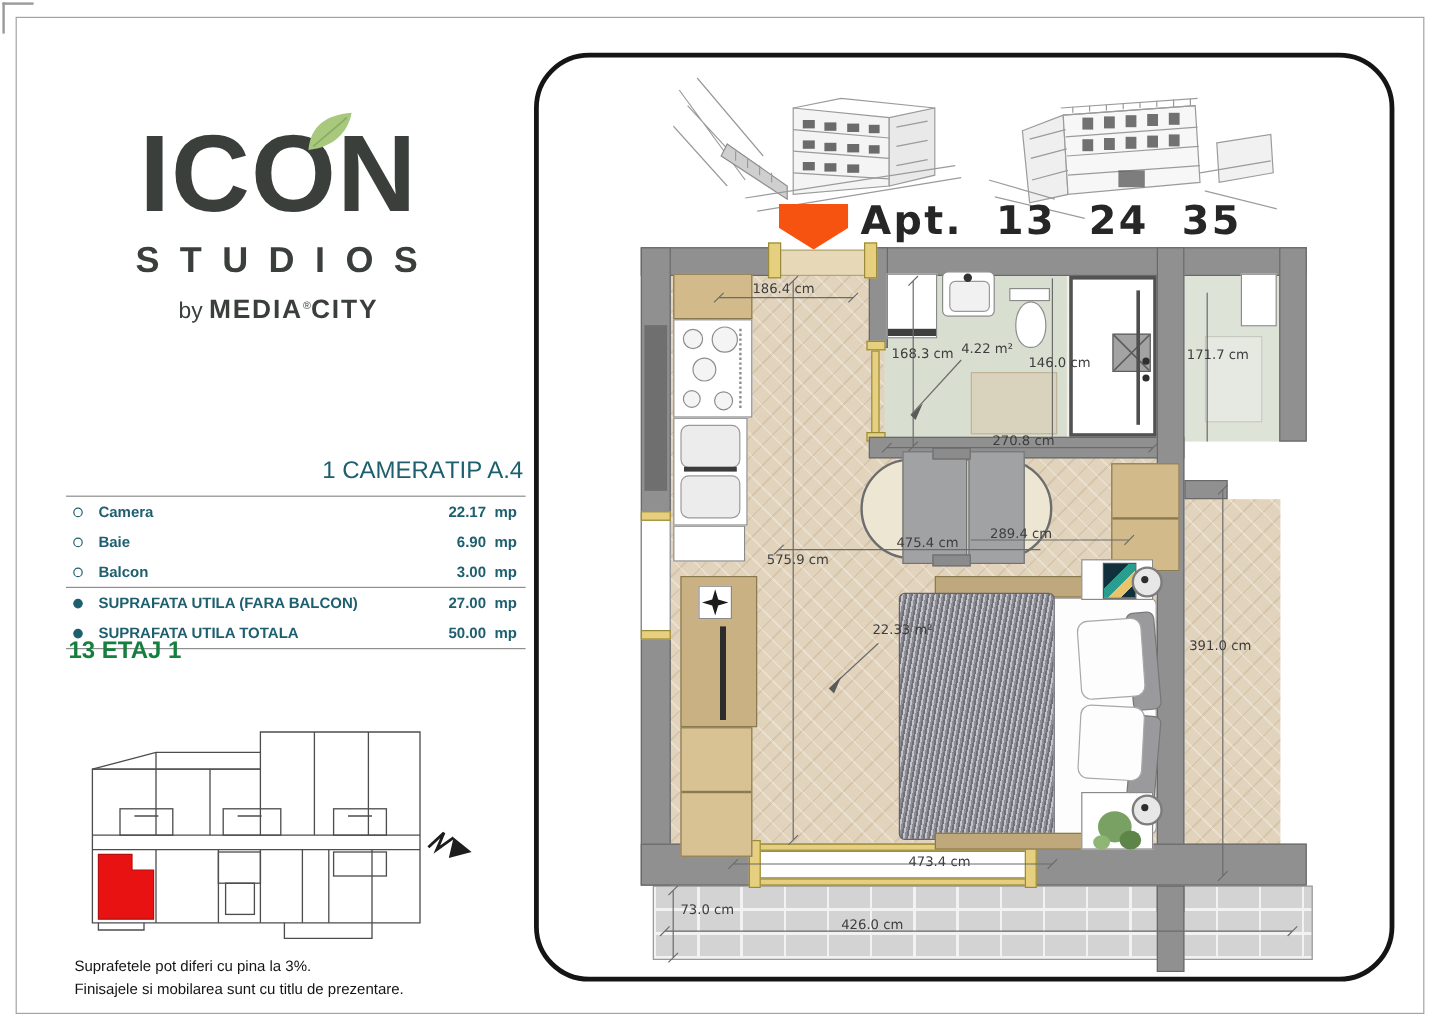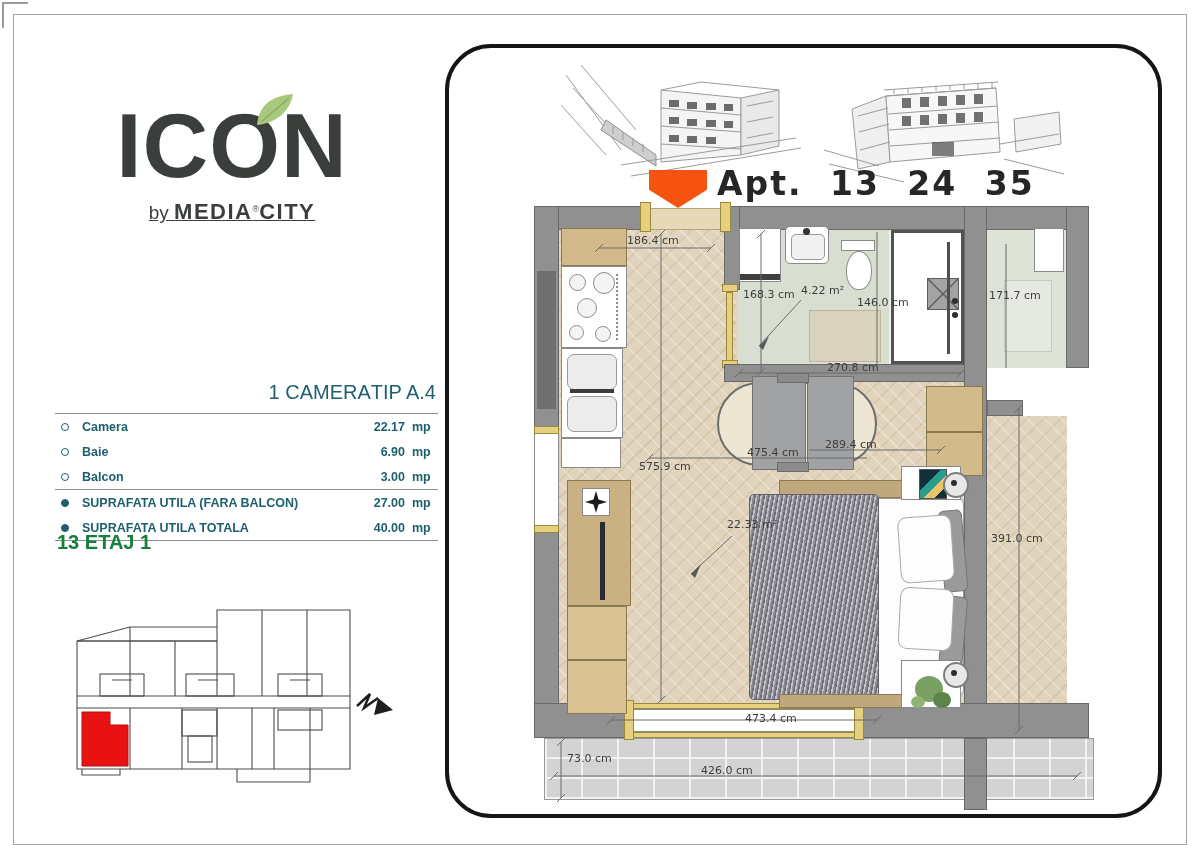--- a/index.html
+++ b/index.html
@@ -9,21 +9,21 @@
         border:1.5px solid #a3a3a3;pointer-events:none;}
   .corner-tick{position:absolute;left:2px;top:2px;width:24px;height:24px;
         border-top:2px solid #9a9a9a;border-left:2px solid #9a9a9a;}
 
   
   .logo{position:absolute;left:88px;top:103px;width:288px;text-align:center;color:#3b3f3c;}
   .logo-name{font-size:91px;line-height:.95;font-weight:700;letter-spacing:1px;}
   .logo-o{position:relative;display:inline-block;}
   .leaf{position:absolute;right:-14px;top:-10px;width:40px;height:34px;}
   .logo-studios{font-size:30px;font-weight:600;letter-spacing:17px;margin-top:12px;padding-left:14px;}
-  .logo-by{margin-top:10px;font-size:19px;text-decoration:underline;}
+  .logo-by{margin-top:10px;font-size:19px;}
   .logo-brand{font-weight:700;font-size:22px;letter-spacing:1.5px;}
   .logo-reg{font-size:9px;vertical-align:super;}
 
   .spec{position:absolute;left:55px;top:381px;width:383px;color:#1d5f6e;}
   .spec-head{display:flex;justify-content:flex-end;font-size:20px;font-weight:400;
         padding:0 2px 9px 4px;}
   .rule{border-top:1.5px solid #8e8e8e;height:0;}
   .spec-row{display:flex;align-items:center;padding:5.5px 2px 5.5px 6px;font-size:12.5px;font-weight:700;}
   .bullet{width:6px;height:6px;border-radius:50%;border:1.6px solid #1d5f6e;margin-right:13px;flex:none;}
   .bullet.filled{background:#1d5f6e;}
@@ -76,20 +76,21 @@
 
 <div class="page">
   <div class="corner-tick"></div>
   <div class="inner-frame"></div>
 
   <div class="logo">
     <div class="logo-name"><span>IC</span><span class="logo-o"><span>O</span><svg class="leaf" viewBox="0 0 40 34">
             <path d="M2,32 C4,12 16,3 38,1 C35,18 22,30 2,32 Z" fill="#a7c87d"></path>
             <path d="M6,29 C14,22 24,14 34,5" stroke="#8aad60" stroke-width="1.4" fill="none"></path>
           </svg></span><span>N</span></div>
+    <div class="logo-studios">STUDIOS</div>
     <div class="logo-by">
       <span>by</span>
       <span class="logo-brand">MEDIA</span><span class="logo-reg">®</span><span class="logo-brand">CITY</span>
     </div>
   </div>
 
   <div class="spec">
     <div class="spec-head">
       <span>1 CAMERA</span>
       <span>TIP A.4</span>
@@ -116,21 +117,21 @@
     <div class="rule"></div>
     <div class="spec-row">
       <span class="bullet filled"></span>
       <span class="spec-label">SUPRAFATA UTILA (FARA BALCON)</span>
       <span class="spec-value">27.00</span>
       <span class="spec-unit">mp</span>
     </div>
     <div class="spec-row">
       <span class="bullet filled"></span>
       <span class="spec-label">SUPRAFATA UTILA TOTALA</span>
-      <span class="spec-value">40.00</span>
+      <span class="spec-value">50.00</span>
       <span class="spec-unit">mp</span>
     </div>
     <div class="rule"></div>
   </div>
 
   <div class="floor-label">13 ETAJ 1</div>
 
   <svg class="map" width="345" height="200" viewBox="0 0 345 200">
     <g stroke="#4d4d4d" stroke-width="1.1" fill="none">
       <path d="M25,47 L25,175 L298,175 L298,16 L165,16 L165,47 Z"></path>
@@ -149,20 +150,24 @@
       <path d="M30,175 L30,181 L68,181 L68,175"></path>
       <path d="M60,86 L80,86 M146,86 L166,86 M238,86 L258,86"></path>
     </g>
     <path d="M30,118 L58,118 L58,131 L76,131 L76,172 L30,172 Z" fill="#e81212" stroke="#b50e0e"></path>
     <g>
       <path d="M305,112 L318,100 L312,114 L326,104" stroke="#1d1d1d" stroke-width="2.4" fill="none"></path>
       <path d="M326,104 L341,116 L322,121 Z" fill="#1d1d1d"></path>
     </g>
   </svg>
 
+  <div class="disclaimer">
+    <div>Suprafetele pot diferi cu pina la 3%.</div>
+    <div>Finisajele si mobilarea sunt cu titlu de prezentare.</div>
+  </div>
 
   <div class="plan-card">
 
     <svg class="sketch" style="left:112px;top:12px;" width="252" height="126" viewBox="0 0 252 126">
       <g stroke="#9b9b9b" stroke-width="1" fill="none">
         <path d="M5,15 L60,90 M20,5 L75,70 M0,45 L45,95 M12,28 L58,78"></path>
         <path d="M45,60 L95,95 L95,106 L40,70 Z" fill="#cfcfcf" stroke="#8e8e8e"></path>
         <path d="M52,66 L52,74 M62,72 L62,80 M72,78 L72,86 M82,84 L82,92"></path>
         <path d="M100,30 L180,38 L180,95 L100,102 Z" fill="#f4f4f4"></path>
         <path d="M180,38 L218,30 L218,86 L180,95 Z" fill="#e9e9e9"></path>
@@ -343,17 +348,17 @@
     <span class="dim" style="left:294px;top:240px;">168.3 cm</span>
     <span class="dim" style="left:352px;top:236px;">4.22 m²</span>
     <span class="dim" style="left:408px;top:248px;">146.0 cm</span>
     <span class="dim" style="left:540px;top:241px;">171.7 cm</span>
     <span class="dim" style="left:378px;top:313px;">270.8 cm</span>
     <span class="dim" style="left:298px;top:398px;">475.4 cm</span>
     <span class="dim" style="left:376px;top:390px;">289.4 cm</span>
     <span class="dim" style="left:190px;top:412px;">575.9 cm</span>
     <span class="dim" style="left:278px;top:470px;">22.33 m²</span>
     <span class="dim" style="left:542px;top:484px;">391.0 cm</span>
-    <span class="dim" style="left:296px;top:664px;text-align:center;">473.4 cm</span>
+    <span class="dim" style="left:308px;top:664px;text-align:center;">473.4 cm</span>
     <span class="dim" style="left:118px;top:704px;text-align:center;">73.0 cm</span>
     <span class="dim" style="left:252px;top:716px;">426.0 cm</span>
   </div>
 </div>
 
 </body></html>

